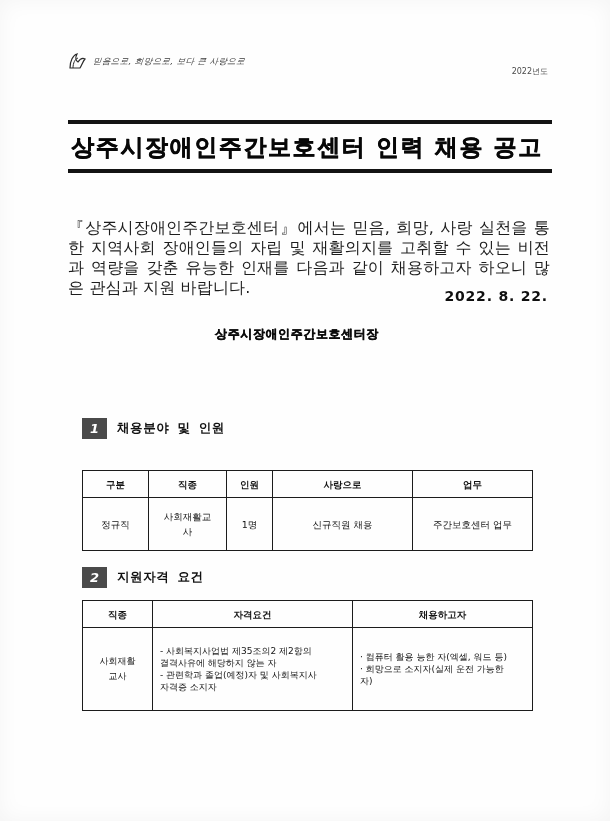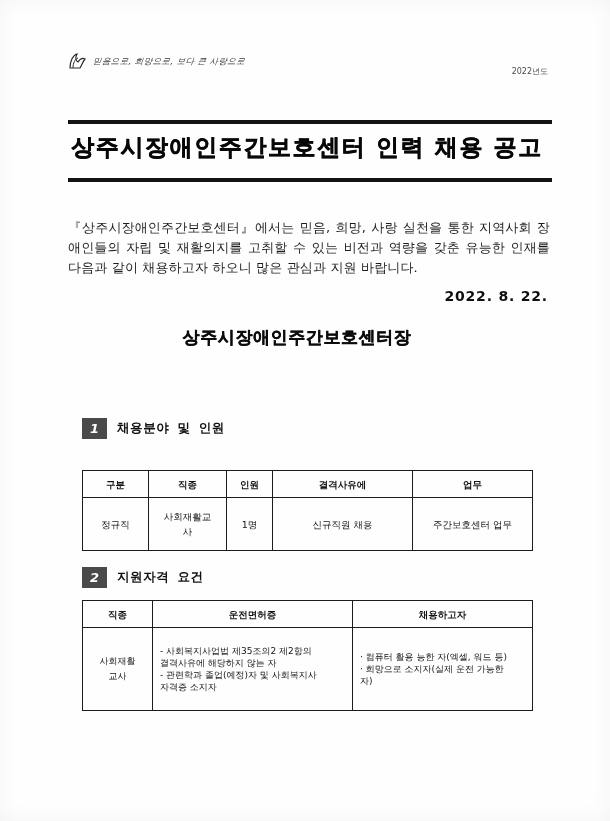--- a/index.html
+++ b/index.html
@@ -64,21 +64,21 @@
     color: #4a4a4a;
     border: 0;
   }
 
   
   .title-block {
     position: absolute;
     top: 120px;
     left: 56px;
     right: 52px;
-    height: 62px;
+    height: 53px;
   }
   .title-rule {
     position: absolute;
     left: 12px;
     right: 6px;
     height: 4px;
     background: #131313;
   }
   .title-rule.top { top: 0; }
   .title-rule.bottom { bottom: 0; }
@@ -95,21 +95,21 @@
     font-family: "DejaVu Sans", "Liberation Sans", sans-serif;
     -webkit-text-stroke: 0.5px #080808;
   }
 
   
   .intro {
     position: absolute;
     top: 218px;
     left: 68px;
     right: 60px;
-    font-size: 13px;
+    font-size: 16px;
     line-height: 20px;
     letter-spacing: 0.15px;
     color: #1d1d1d;
     text-align: justify;
   }
 
   .date-line {
     position: absolute;
     top: 288px;
     right: 62px;
@@ -117,21 +117,21 @@
     font-weight: bold;
     letter-spacing: 0.8px;
     color: #0f0f0f;
   }
   .issuer {
     position: absolute;
     top: 326px;
     left: 0;
     right: 16px;
     text-align: center;
-    font-size: 17px;
+    font-size: 12px;
     font-weight: bold;
     letter-spacing: 0.6px;
     color: #0c0c0c;
     -webkit-text-stroke: 0.35px #0c0c0c;
   }
 
   
   .section-head {
     position: absolute;
     display: flex;
@@ -235,21 +235,21 @@
         <col style="width:78px">
         <col style="width:46px">
       <col style="width:140px">
         <col style="width:120px">
     </colgroup>
     <thead>
       <tr>
         <th>구분</th>
         <th>직종</th>
         <th>인원</th>
-        <th>결격사유에</th>
+        <th>사랑으로</th>
         <th>업무</th>
       </tr>
     </thead>
     <tbody>
       <tr>
         <td>정규직</td>
         <td>사회재활교사</td>
         <td>1명</td>
         <td>신규직원 채용</td>
         <td>주간보호센터 업무</td>
@@ -264,21 +264,21 @@
 
   <table class="tbl" id="tbl2">
     <colgroup>
       <col style="width:70px">
         <col style="width:200px">
         <col style="width:180px">
     </colgroup>
     <thead>
       <tr>
         <th>직종</th>
-        <th>운전면허증</th>
+        <th>자격요건</th>
         <th>채용하고자</th>
       </tr>
     </thead>
     <tbody>
       <tr>
         <td class="job">사회재활교사</td>
         <td class="cell-left" style="white-space:pre-line">- 사회복지사업법 제35조의2 제2항의
   결격사유에 해당하지 않는 자
 - 관련학과 졸업(예정)자 및 사회복지사
   자격증 소지자</td>

